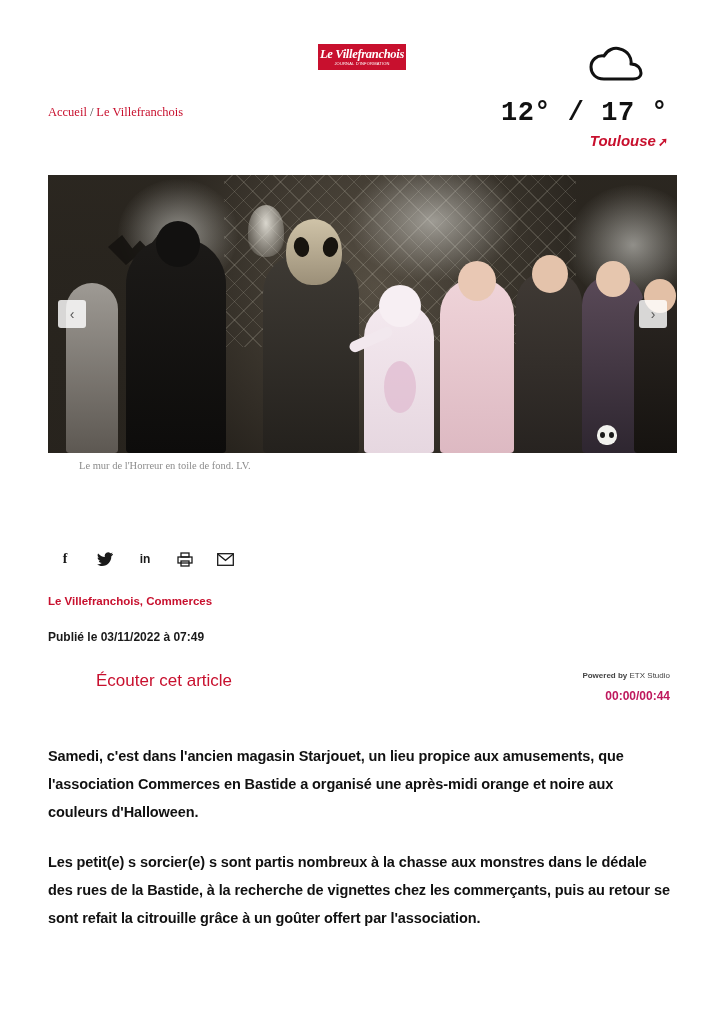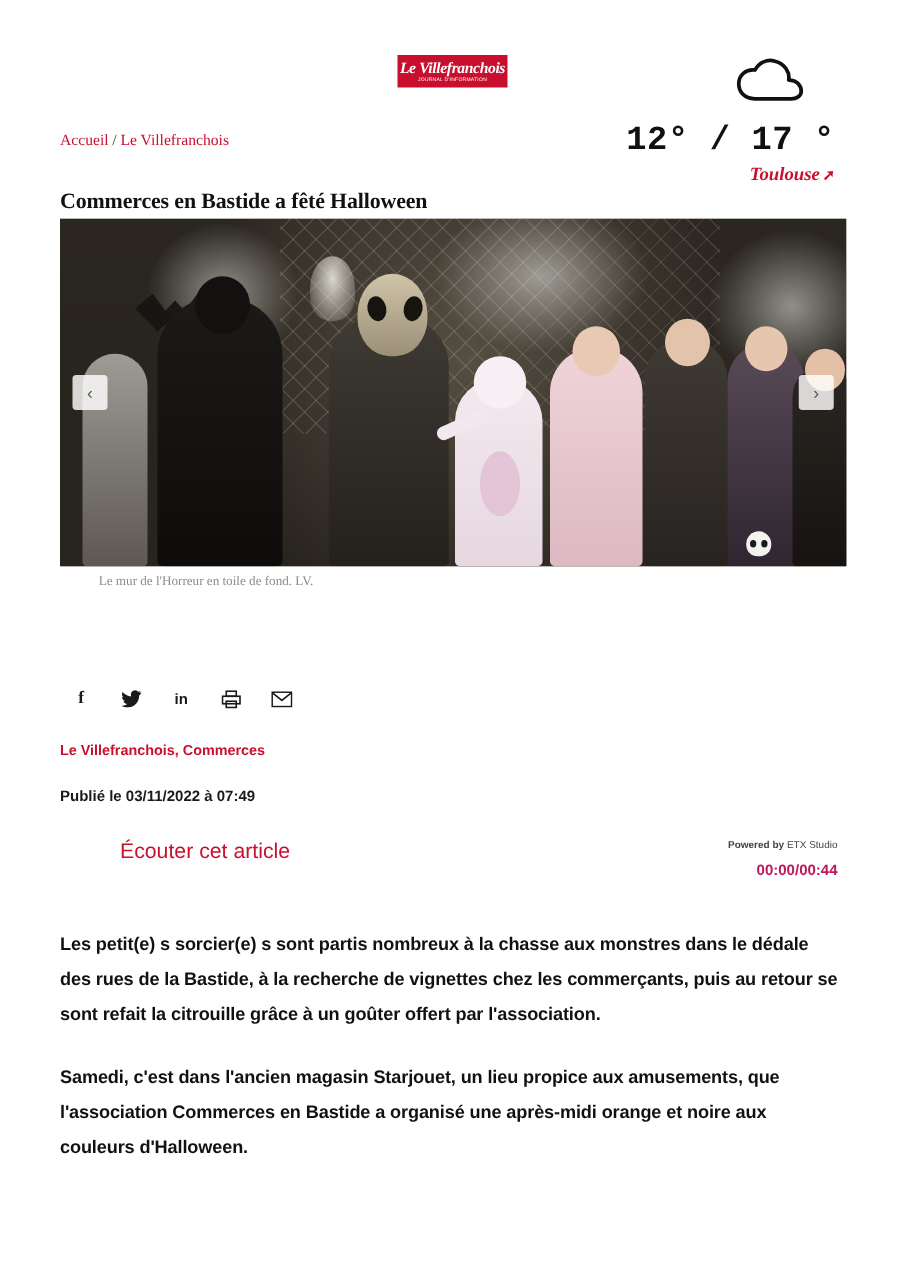--- a/index.html
+++ b/index.html
@@ -86,21 +86,21 @@
     color: #111;
     font-family: Liberation Mono, monospace;
     letter-spacing: 0.5px;
   }
   .city {
     margin-top: 4px;
     font-size: 15px;
     font-weight: bold;
     font-style: italic;
     color: #c8102e;
-    font-family: Liberation Serif, serif;
+    font-family: Liberation Sans, sans-serif;
   }
   .city .arrow { font-style: normal; font-size: 12px; margin-left: 2px; }
 
   
   .breadcrumb {
     position: absolute;
     top: 105px;
     left: 48px;
     font-size: 12.5px;
     color: #c8102e;
@@ -335,21 +335,20 @@
     <div class="temps">12° / 17 °</div>
     <div class="city">
       <span>Toulouse</span><span class="arrow">➚</span>
     </div>
   </div>
 
   <div class="breadcrumb">
     <a href="#">Accueil</a><span class="sep">/</span><a href="#">Le Villefranchois</a>
   </div>
 
-  <h1 class="article-title">Commerces en Bastide a fêté Halloween</h1>
 
   <div class="photo-wrap">
     <div class="photo">
       <div class="mesh"></div>
       <div class="webl web1"></div>
       <div class="webl web2"></div>
       <div class="webl web3"></div>
       <div class="bat"></div>
       <div class="ghost"></div>
 
@@ -411,17 +410,17 @@
   <div class="pubdate">Publié le 03/11/2022 à 07:49</div>
 
   <div class="listen">Écouter cet article</div>
   <div class="powered">
     <b>Powered by</b>
     <span>ETX Studio</span>
   </div>
   <div class="timecode">00:00/00:44</div>
 
   <div class="body-text">
+    <p>Samedi, c'est dans l'ancien magasin Starjouet, un lieu propice aux amusements, que l'association Commerces en Bastide a organisé une après-midi orange et noire aux couleurs d'Halloween.</p>
     <p>Les petit(e) s sorcier(e) s sont partis nombreux à la chasse aux monstres dans le dédale des rues de la Bastide, à la recherche de vignettes chez les commerçants, puis au retour se sont refait la citrouille grâce à un goûter offert par l'association.</p>
-    <p>Samedi, c'est dans l'ancien magasin Starjouet, un lieu propice aux amusements, que l'association Commerces en Bastide a organisé une après-midi orange et noire aux couleurs d'Halloween.</p>
   </div>
 
 </div>
 
 </body></html>

